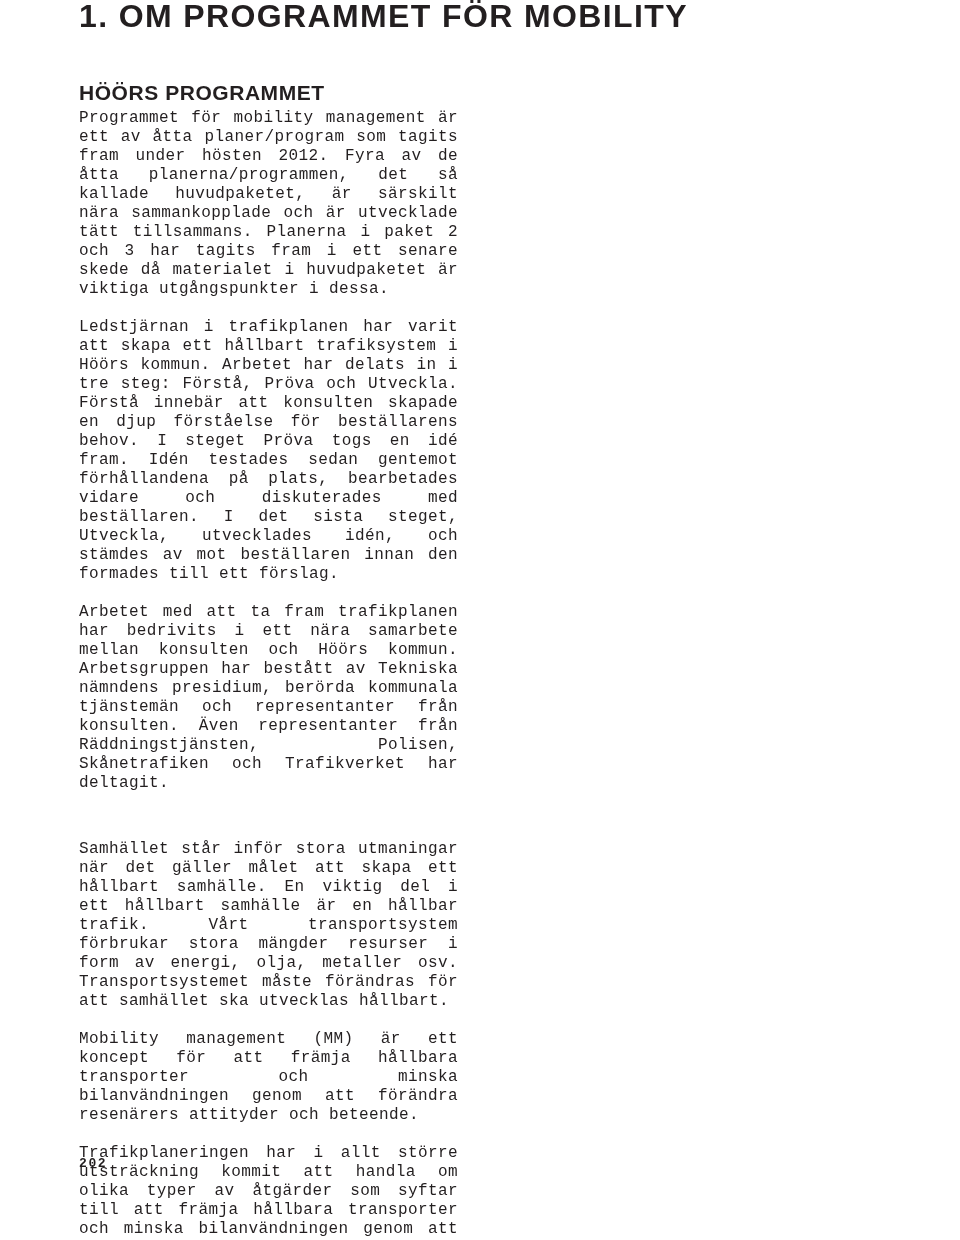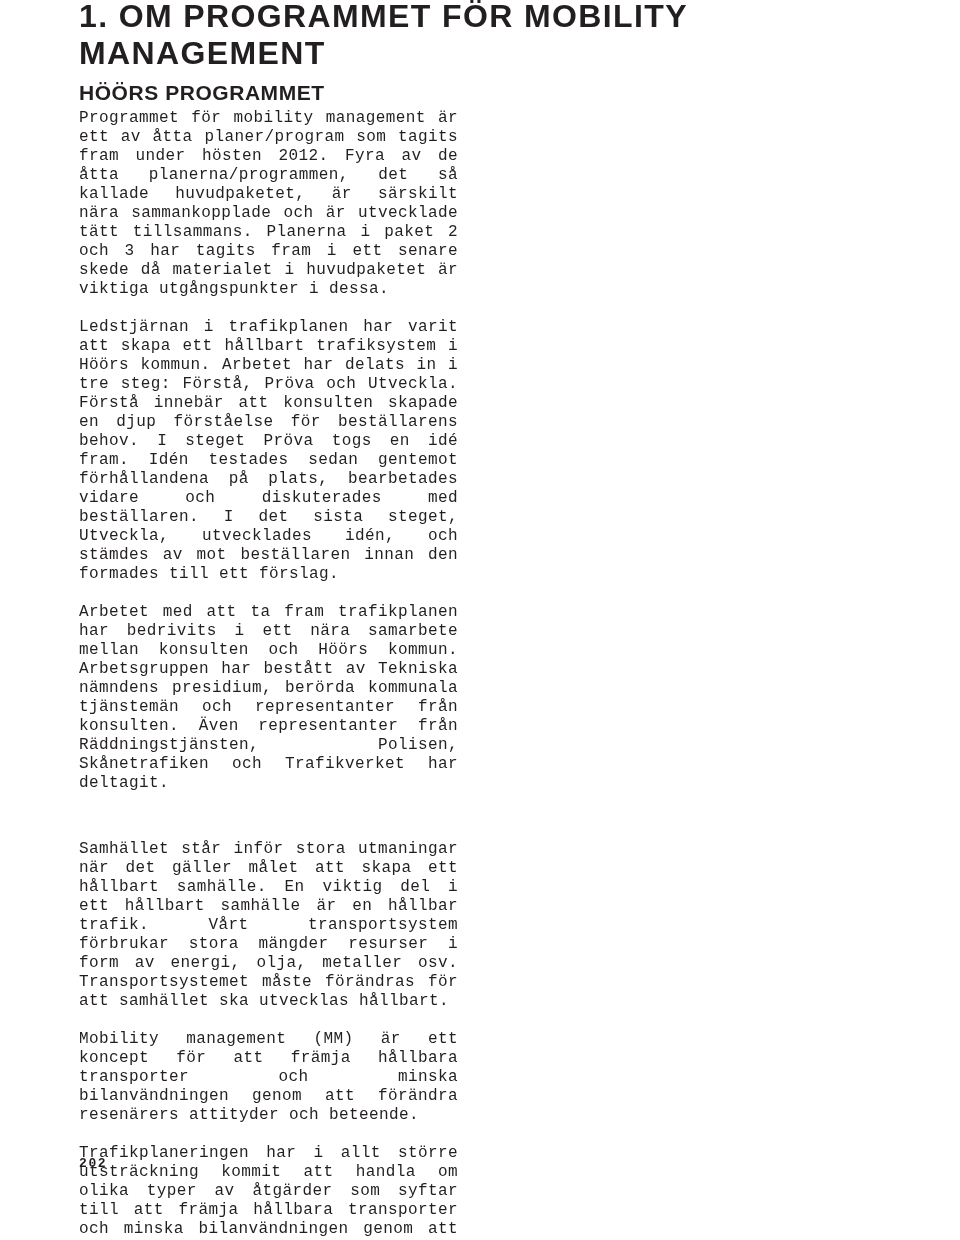--- a/index.html
+++ b/index.html
@@ -23,21 +23,21 @@
   .pagenum{position:absolute;left:79px;top:1156px;font-family:Liberation Mono, monospace;font-weight:bold;
      font-size:13px;letter-spacing:1.6px;color:#231f20;}
   .footerband{position:absolute;left:0;top:1186px;width:960px;height:54px;overflow:hidden;}
 </style>
 </head>
 <body>
 
 <div class="page">
 
   <div class="leftcol">
-    <h1 class="maintitle"><span>1. OM PROGRAMMET FÖR MOBILITY</span><br><span>MANAGEMENT</span></h1>
+    <h1 class="maintitle"><span>1. OM PROGRAMMET FÖR MOBILITY</span><br></h1>
     <h2 class="subtitle">HÖÖRS PROGRAMMET</h2>
     <div class="bodytext">
       <p class="body">Programmet för mobility management är ett av åtta planer/program som tagits fram under hösten 2012. Fyra av de åtta planerna/programmen, det så kallade huvudpaketet, är särskilt nära sammankopplade och är utvecklade tätt tillsammans. Planerna i paket 2 och 3 har tagits fram i ett senare skede då materialet i huvudpaketet är viktiga utgångspunkter i dessa.</p>
       <p class="body">Ledstjärnan i trafikplanen har varit att skapa ett hållbart trafiksystem i Höörs kommun. Arbetet har delats in i tre steg: Förstå, Pröva och Utveckla. Förstå innebär att konsulten skapade en djup förståelse för beställarens behov. I steget Pröva togs en idé fram. Idén testades sedan gentemot förhållandena på plats, bearbetades vidare och diskuterades med beställaren. I det sista steget, Utveckla, utvecklades idén, och stämdes av mot beställaren innan den formades till ett förslag.</p>
       <p class="body">Arbetet med att ta fram trafikplanen har bedrivits i ett nära samarbete mellan konsulten och Höörs kommun. Arbetsgruppen har bestått av Tekniska nämndens presidium, berörda kommunala tjänstemän och representanter från konsulten. Även representanter från Räddningstjänsten, Polisen, Skånetrafiken och Trafikverket har deltagit.</p>
       <h2 class="sec"><br></h2>
       <p class="body">Samhället står inför stora utmaningar när det gäller målet att skapa ett hållbart samhälle. En viktig del i ett hållbart samhälle är en hållbar trafik. Vårt transportsystem förbrukar stora mängder resurser i form av energi, olja, metaller osv. Transportsystemet måste förändras för att samhället ska utvecklas hållbart.</p>
       <p class="body">Mobility management (MM) är ett koncept för att främja hållbara transporter och minska bilanvändningen genom att förändra resenärers attityder och beteende.</p>
       <p class="body">Trafikplaneringen har i allt större utsträckning kommit att handla om olika typer av åtgärder som syftar till att främja hållbara transporter och minska bilanvändningen genom att förändra resenärers attityder och beteenden, dvs. att få människor att välja miljövänliga färdmedel i ökad utsträckning.</p>
     </div>

